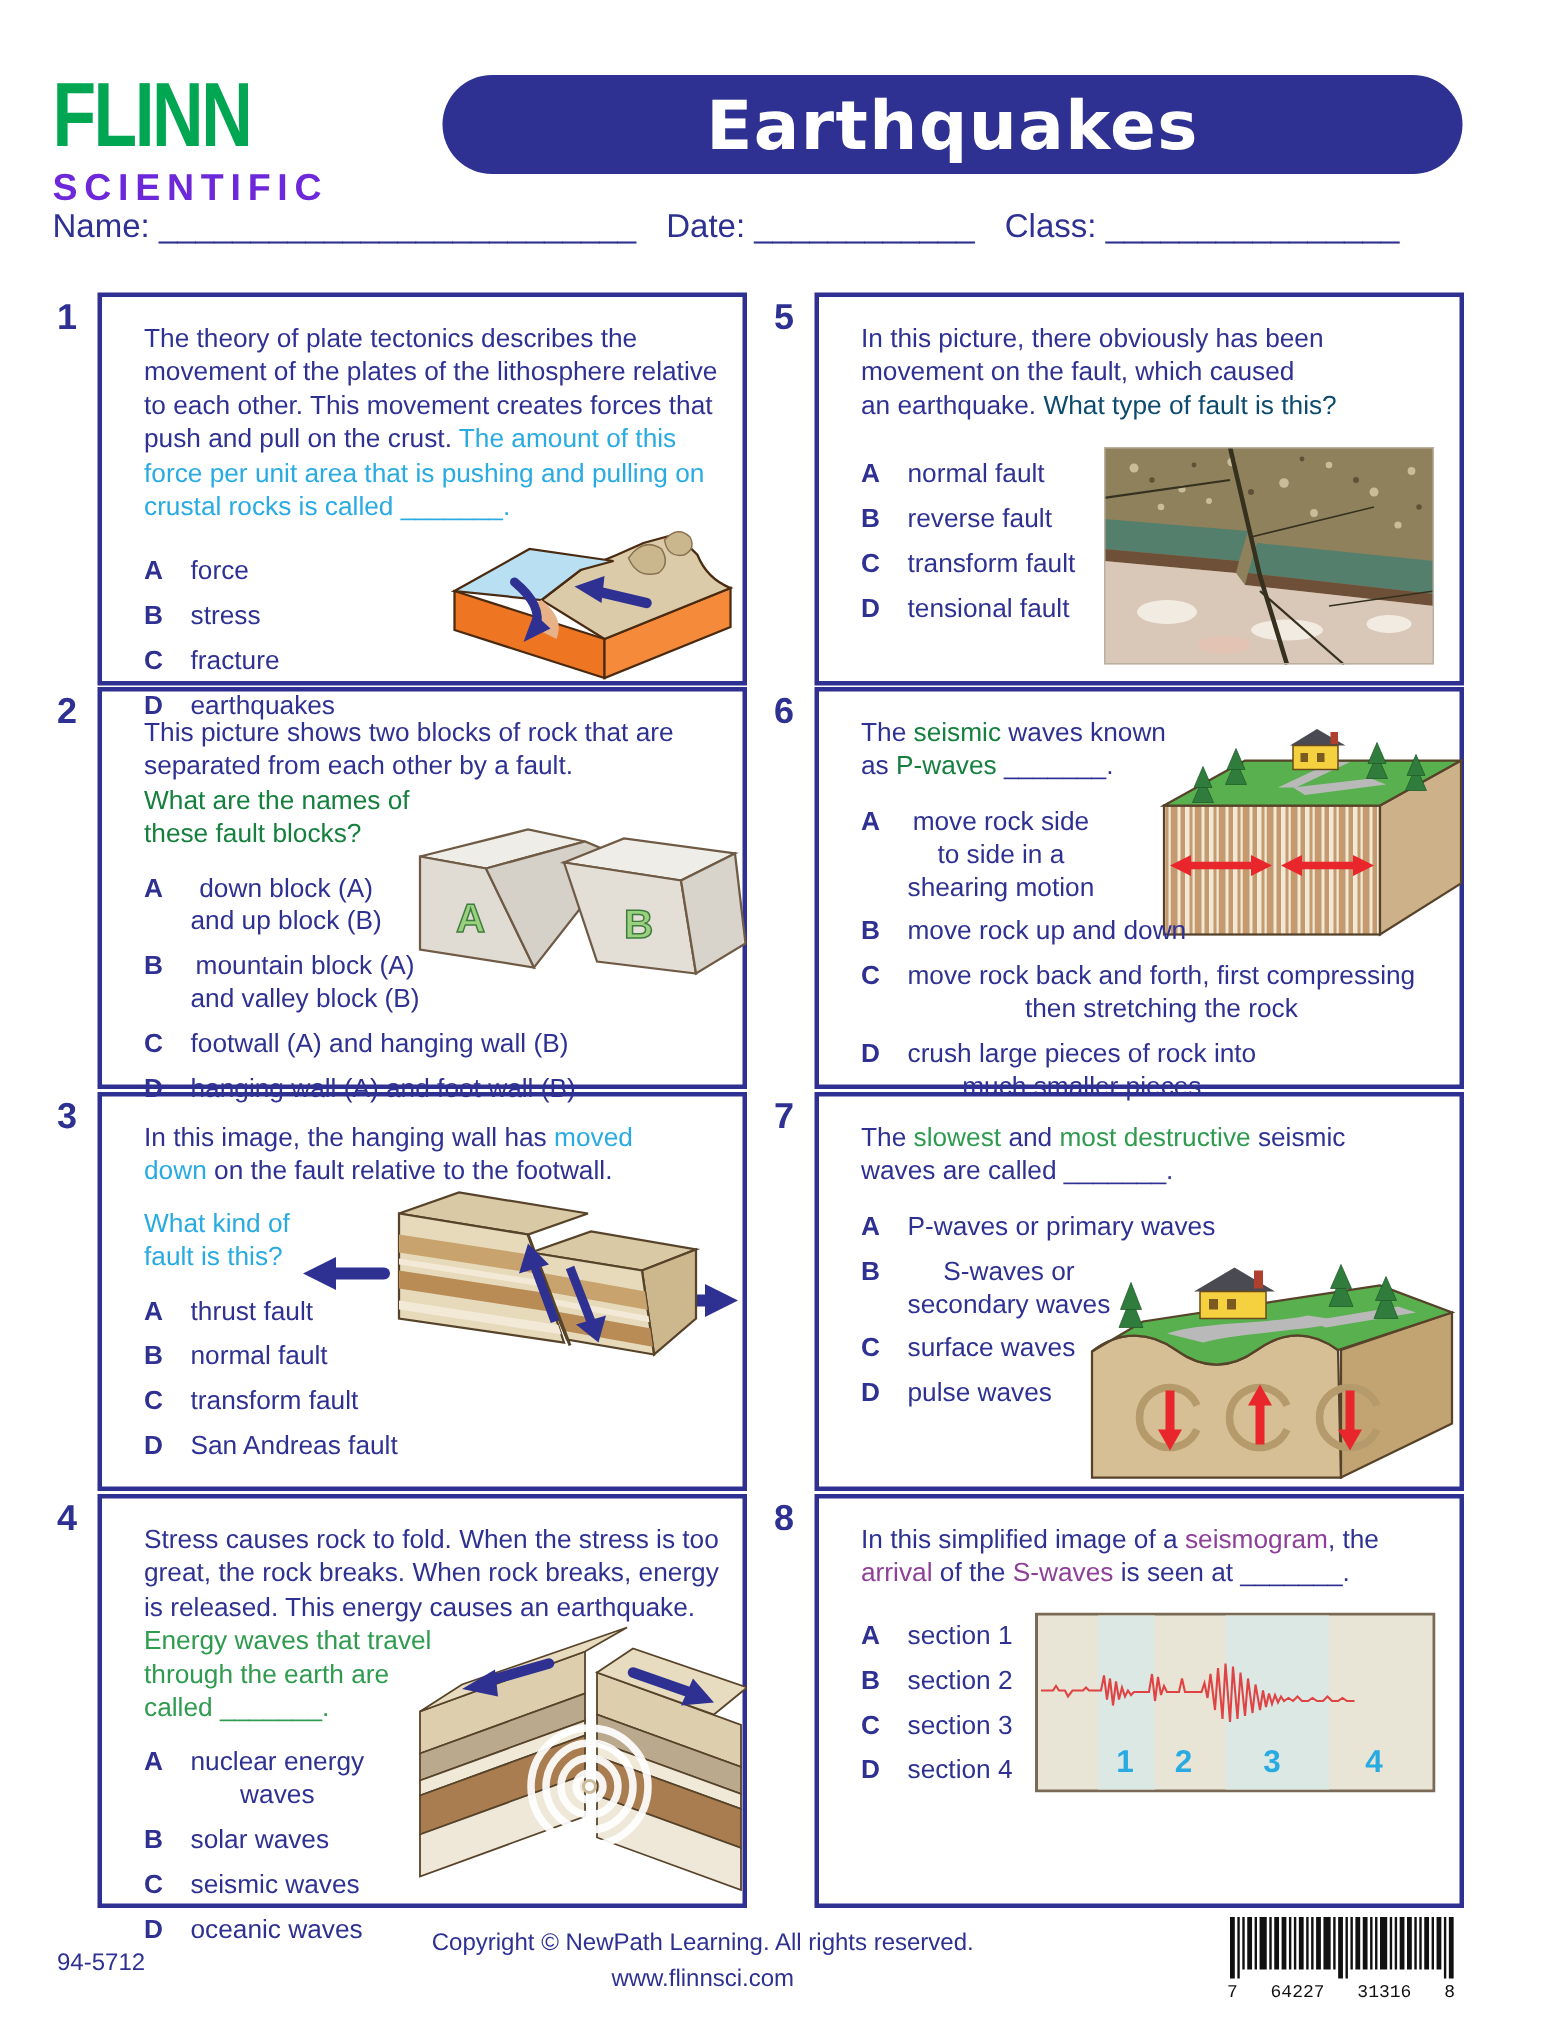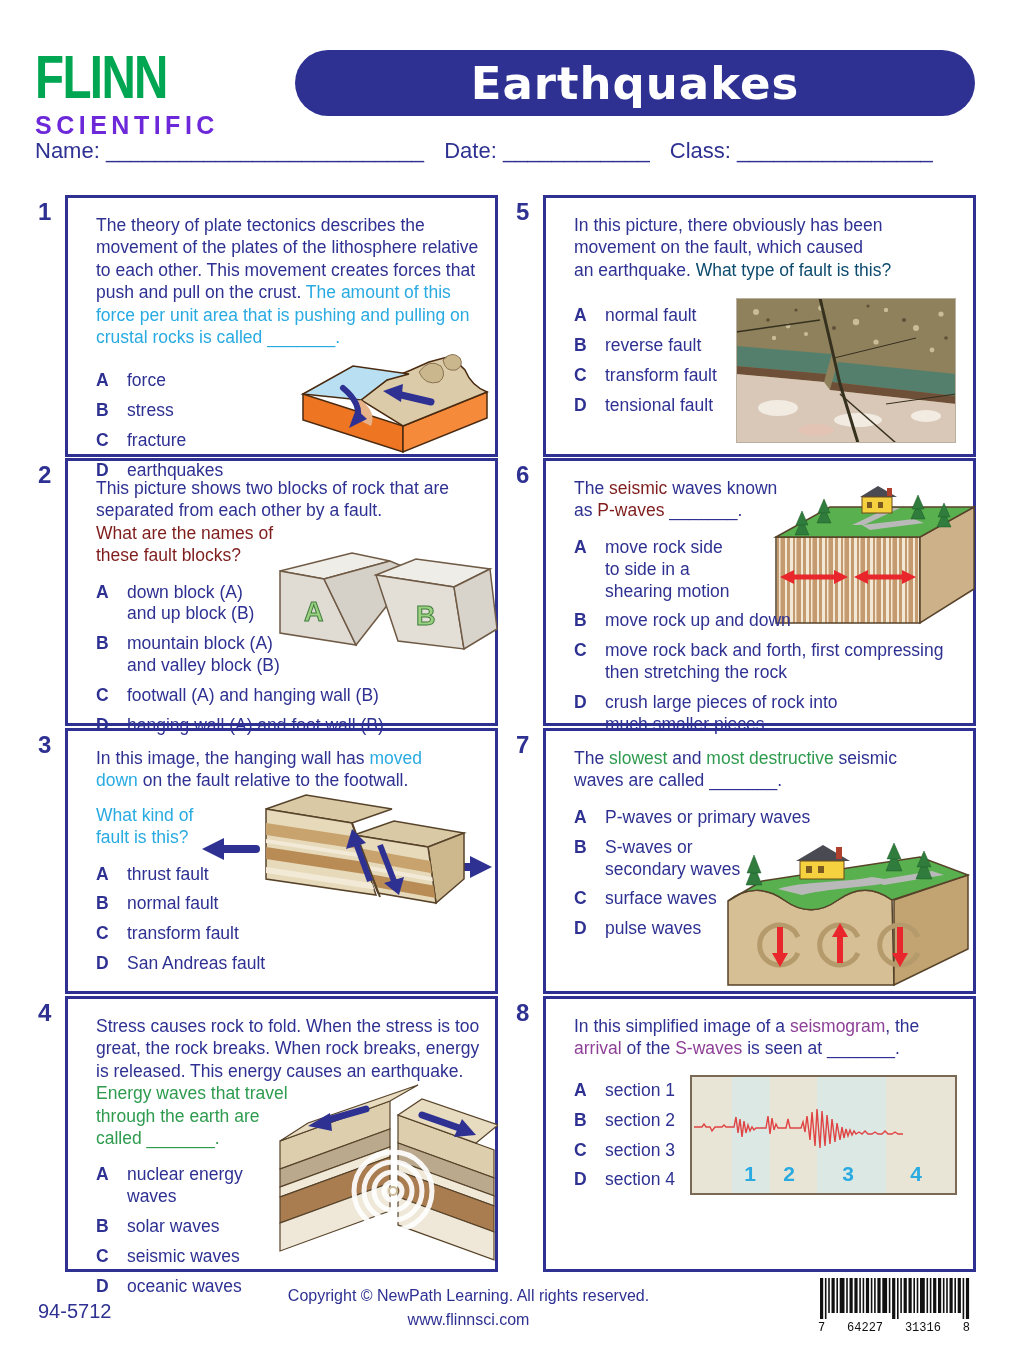--- a/index.html
+++ b/index.html
@@ -23,45 +23,45 @@
   .b5{left:543px;top:195px;height:262px;}
   .b6{left:543px;top:458px;height:268px;}
   .b7{left:543px;top:728px;height:266px;}
   .b8{left:543px;top:996px;height:276px;}
   .qnum{position:absolute;left:-30px;top:0px;font-size:24px;font-weight:bold;color:#2e3192;}
   .prompt{font-size:17.5px;line-height:1.28;white-space:pre-line;color:#2e3192;position:relative;z-index:2;}
   .prompt:empty{display:none;}
   .p2{margin-top:12px;}
   .s-b{font-weight:normal;}
   .s-cyan{color:#29abe2;}
-  .s-red{color:#7f1d1d;}
+  .s-red{color:#15803d;}
   .s-green{color:#2e9b4e;margin-top:12px;}
   .s-orange{color:#0c4a6e;}
   .s-purple{color:#8e3f97;}
   .opts{margin-top:15px;position:relative;z-index:2;}
   .opt{display:flex;margin-bottom:8px;font-size:17.5px;line-height:1.25;}
   .let{width:31px;flex:none;font-weight:bold;}
-  .otx{white-space:pre-line;}
+  .otx{white-space:pre-line;text-align:center;}
   .b1 .opts{margin-top:22px;}
   .b5 .opts{margin-top:24px;}
   .b8 .opts{margin-top:20px;}
   .b8 .otx{max-width:130px;}
   
   .fig{position:absolute;margin:0;z-index:1;}
   .f1{right:4px;top:116px;width:200px;height:140px;}
   .f2{left:196px;top:80px;width:235px;height:115px;}
   .f3{left:126px;top:52px;width:302px;height:130px;}
   .f4{left:198px;top:80px;width:232px;height:188px;}
   .f5{left:190px;top:100px;width:220px;height:145px;}
   .f6{left:220px;top:20px;width:210px;height:150px;}
   .f7{left:176px;top:106px;width:252px;height:152px;}
   .f8{left:144px;top:76px;width:267px;height:120px;}
   .fig svg{width:100%;height:100%;display:block;}
   
-  .footer-code{position:absolute;left:38px;top:1300px;font-size:20px;color:#2e3192;}
+  .footer-code{position:absolute;left:38px;top:1300px;font-size:16px;color:#2e3192;}
   .footer-center{position:absolute;left:0;top:1284px;width:937px;text-align:center;font-size:16px;color:#2e3192;line-height:1.5;}
   .barcode{position:absolute;left:818px;top:1278px;width:152px;height:58px;}
   .barcode svg{display:block;}
   .bc-digits{display:flex;justify-content:space-between;font-size:12px;color:#111;padding:1px 0 0 0;font-family:"Liberation Mono",monospace;}
 </style>
 </head>
 <body>
 
 <header>
   <div class="brand">

